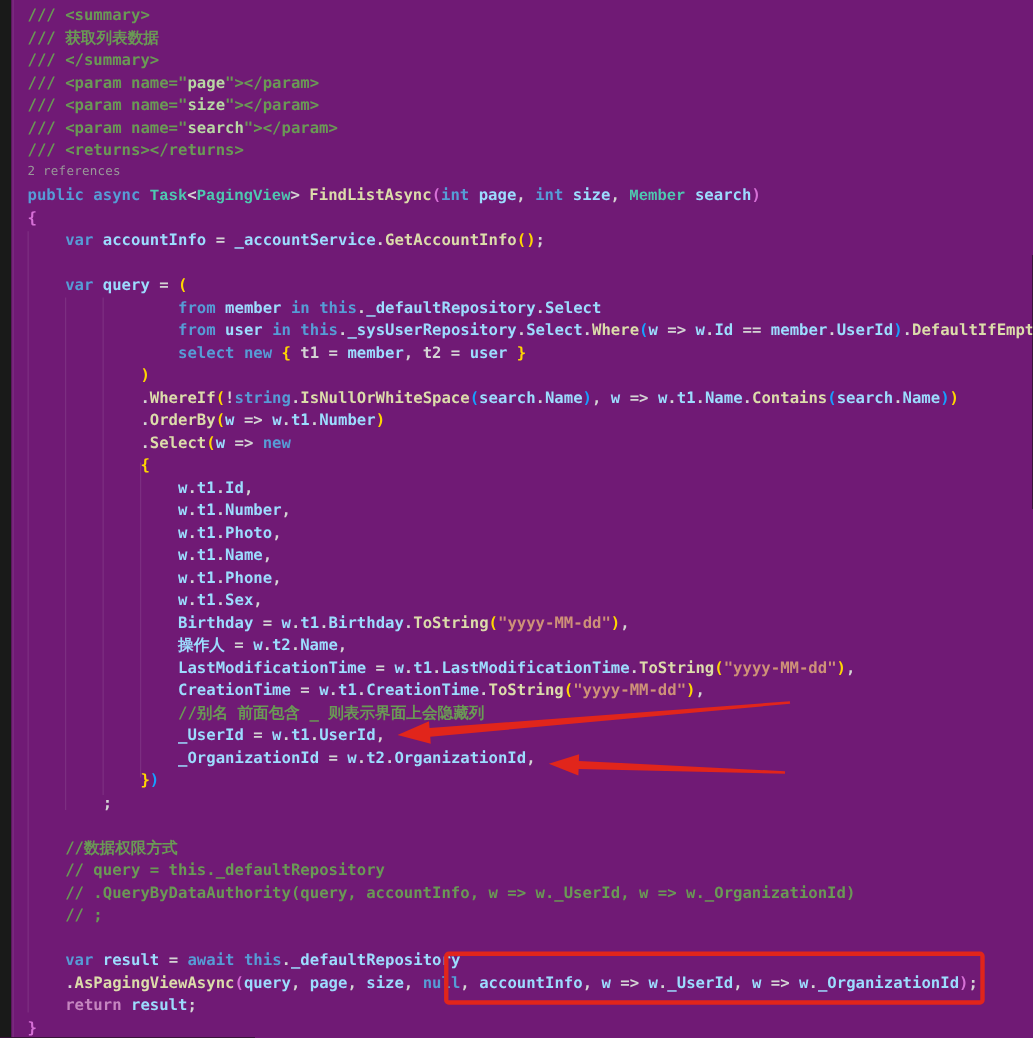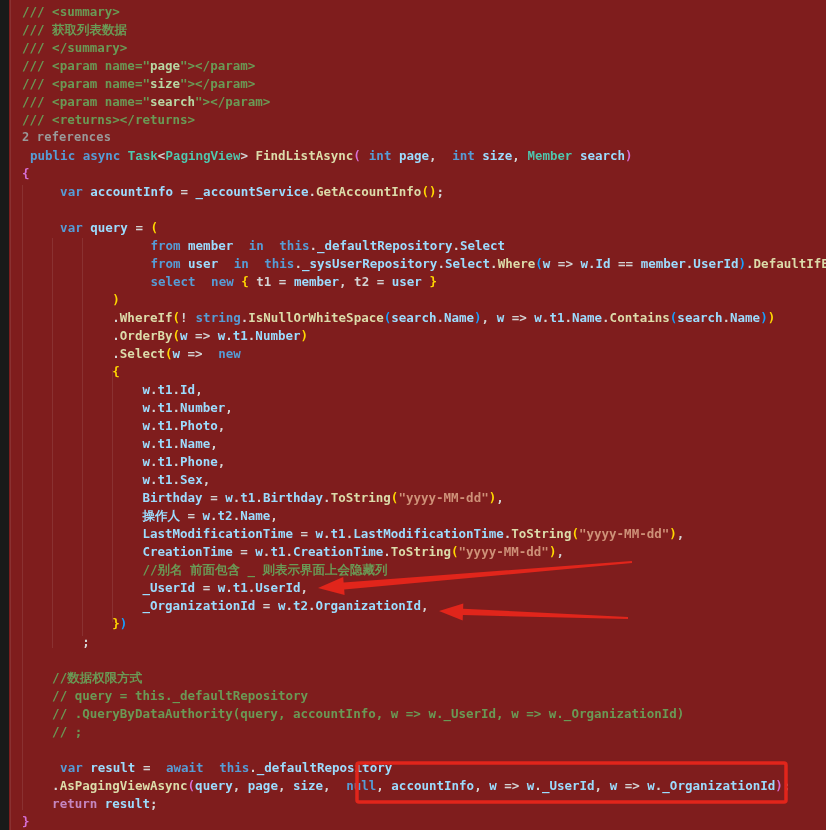--- a/index.html
+++ b/index.html
@@ -11,42 +11,42 @@
     font-family:"DejaVu Sans Mono", monospace;
   }
   .left-strip{position:absolute;left:0;top:0;width:9px;height:830px;background:#191a19;}
   .guide{position:absolute;width:1px;background:rgba(255,255,255,0.09);}
   .code{
     position:absolute;left:22px;top:3px;right:0;
     font-size:12.5px;font-weight:bold;line-height:18px;
     white-space:pre;color:#d4d4d4;
   }
   .line{height:18px;}
-  .line.lens{font-size:12px;font-weight:bold;line-height:17px;letter-spacing:0.2px;}
-  .tk-kw{color:var(--kw);margin-left:8px;}
+  .line.lens{font-size:10px;font-weight:normal;line-height:17px;letter-spacing:0.2px;}
+  .tk-kw{color:var(--kw);}
   .tk-ctl{color:var(--ctl);}
   .tk-ty{color:var(--ty);font-family:Liberation Mono, monospace;}
   .tk-fn{color:var(--fn);}
   .tk-vr{color:var(--vr);}
   .tk-st{color:var(--st);}
   .tk-cm{color:var(--cm);}
   .tk-cmv{color:var(--cmv);font-weight:bold;}
   .tk-pl{color:var(--pl);}
   .tk-b1{color:var(--b1);}
   .tk-b2{color:var(--b2);}
   .tk-b3{color:var(--b3);}
   .tk-lens{color:var(--lens);}
   .overlay{position:absolute;left:0;top:0;pointer-events:none;}
   .annot-shape{fill:var(--annot);}
   .annot-box{fill:none;stroke:var(--annot);stroke-width:3.5px;}
 </style>
 </head>
 <body>
 
-<div class="editor" style="background: #7f1d1d;">
+<div class="editor" style="background: #701a75;">
   <div class="left-strip"></div>
 
   <div>
     <div class="guide" style="left:10px;top:0;height:830px;"></div>
     <div class="guide" style="left:22px;top:185px;height:625px;"></div>
     <div class="guide" style="left:52px;top:238px;height:410px;"></div>
     <div class="guide" style="left:82px;top:238px;height:398px;"></div>
     <div class="guide" style="left:112px;top:370px;height:252px;"></div>
   </div>
 

